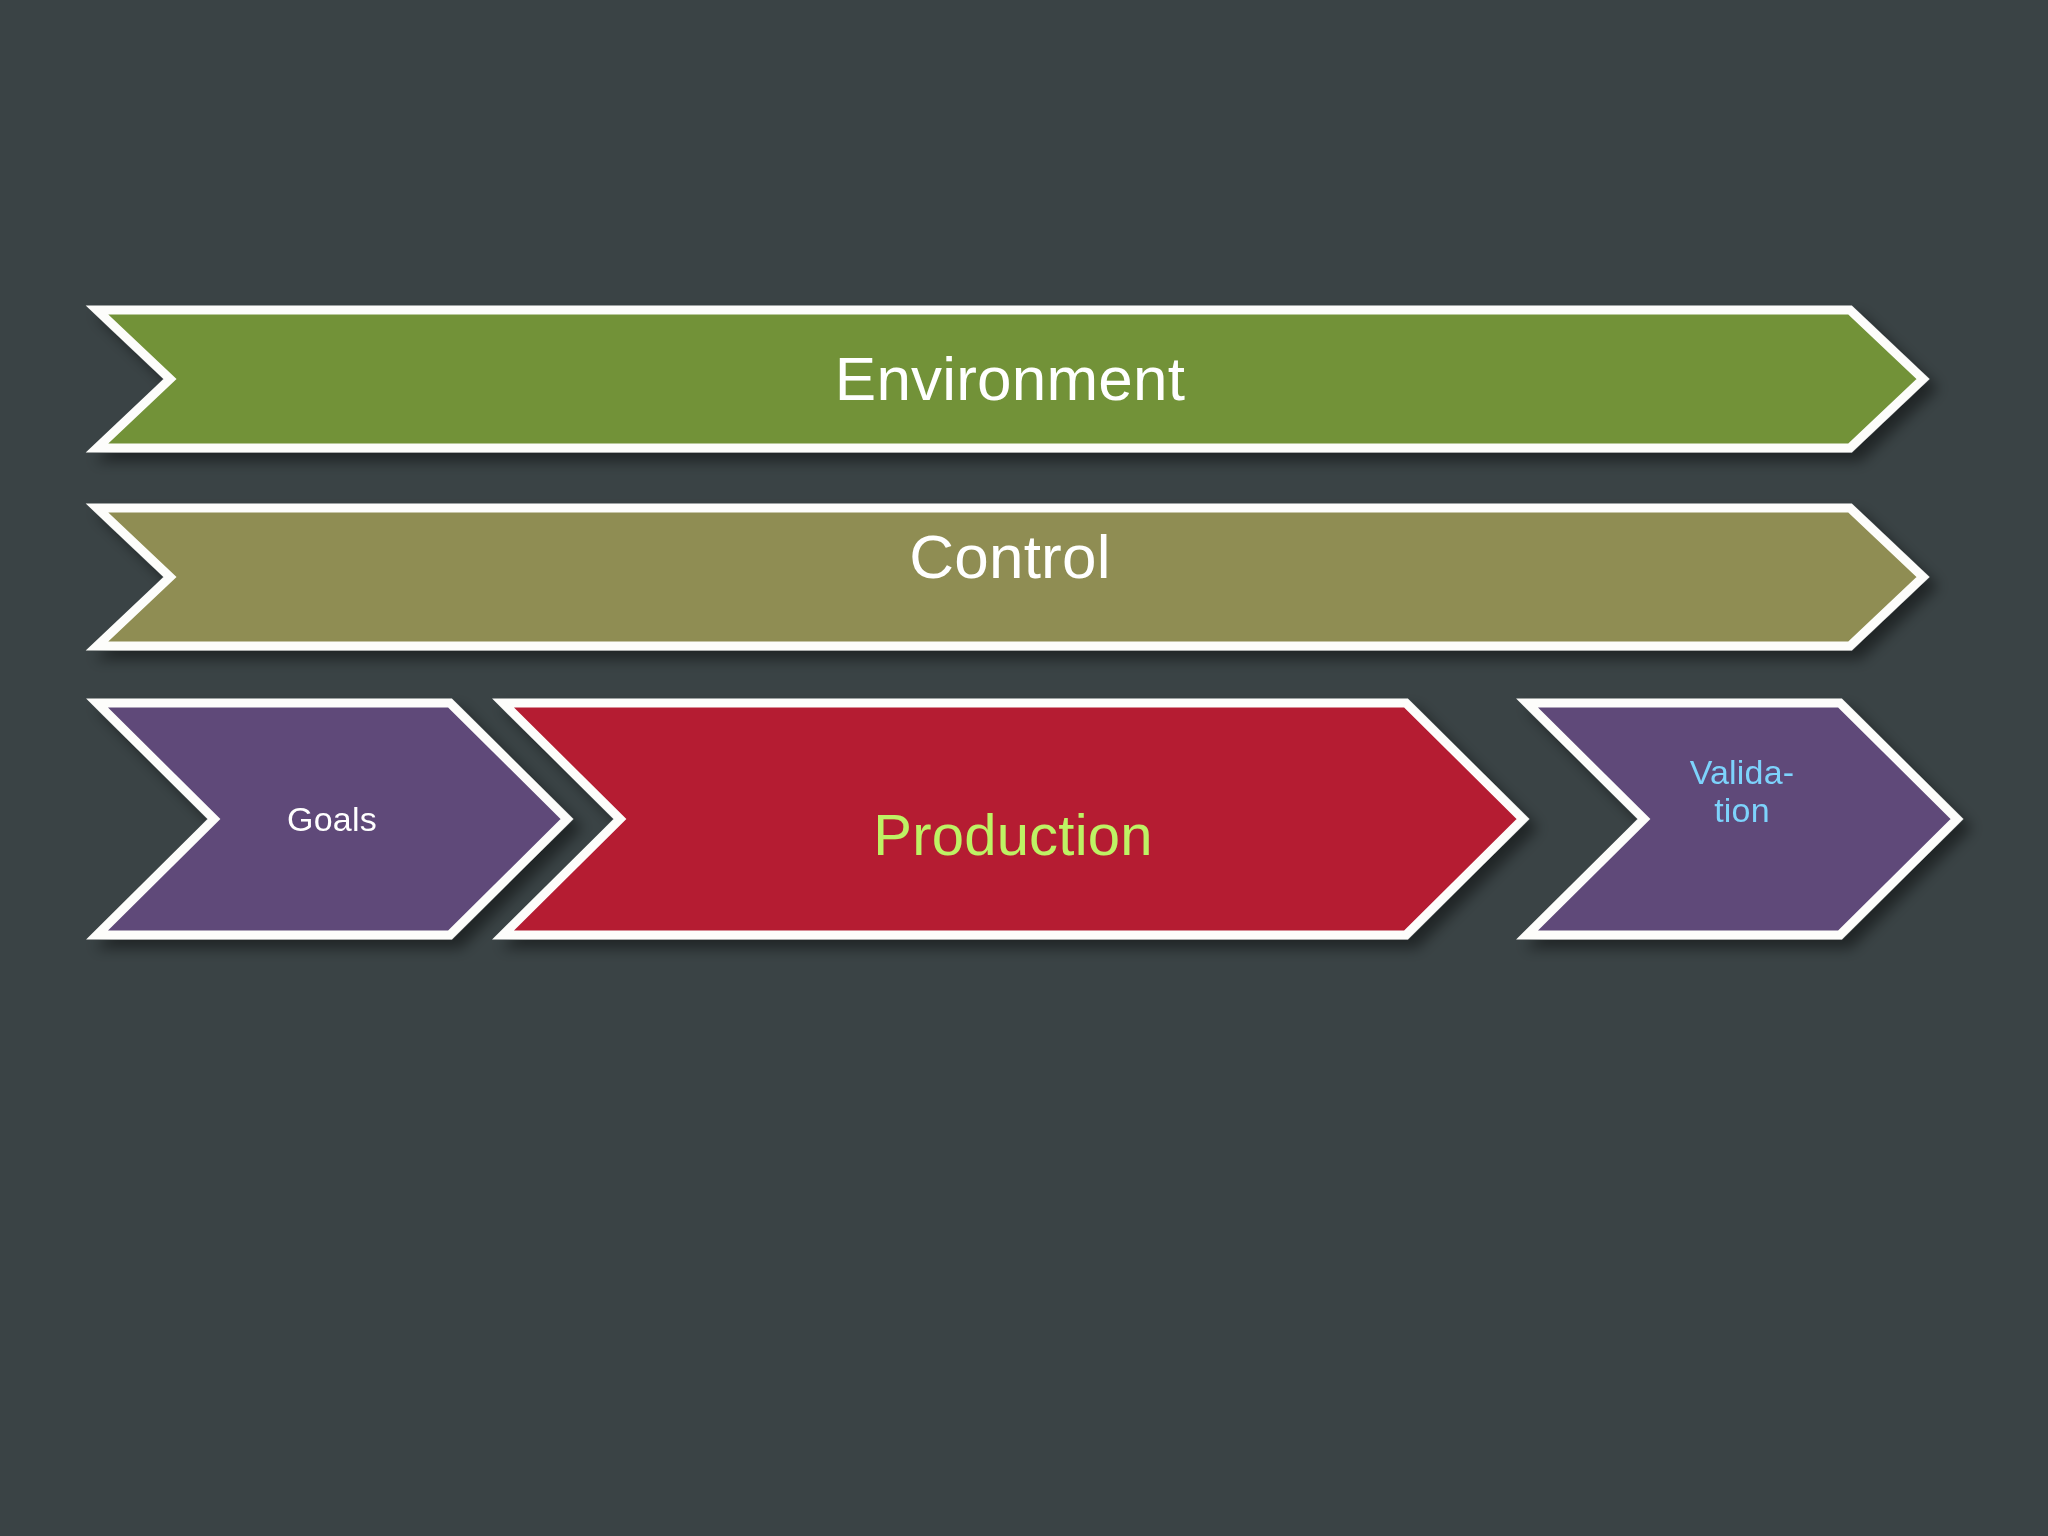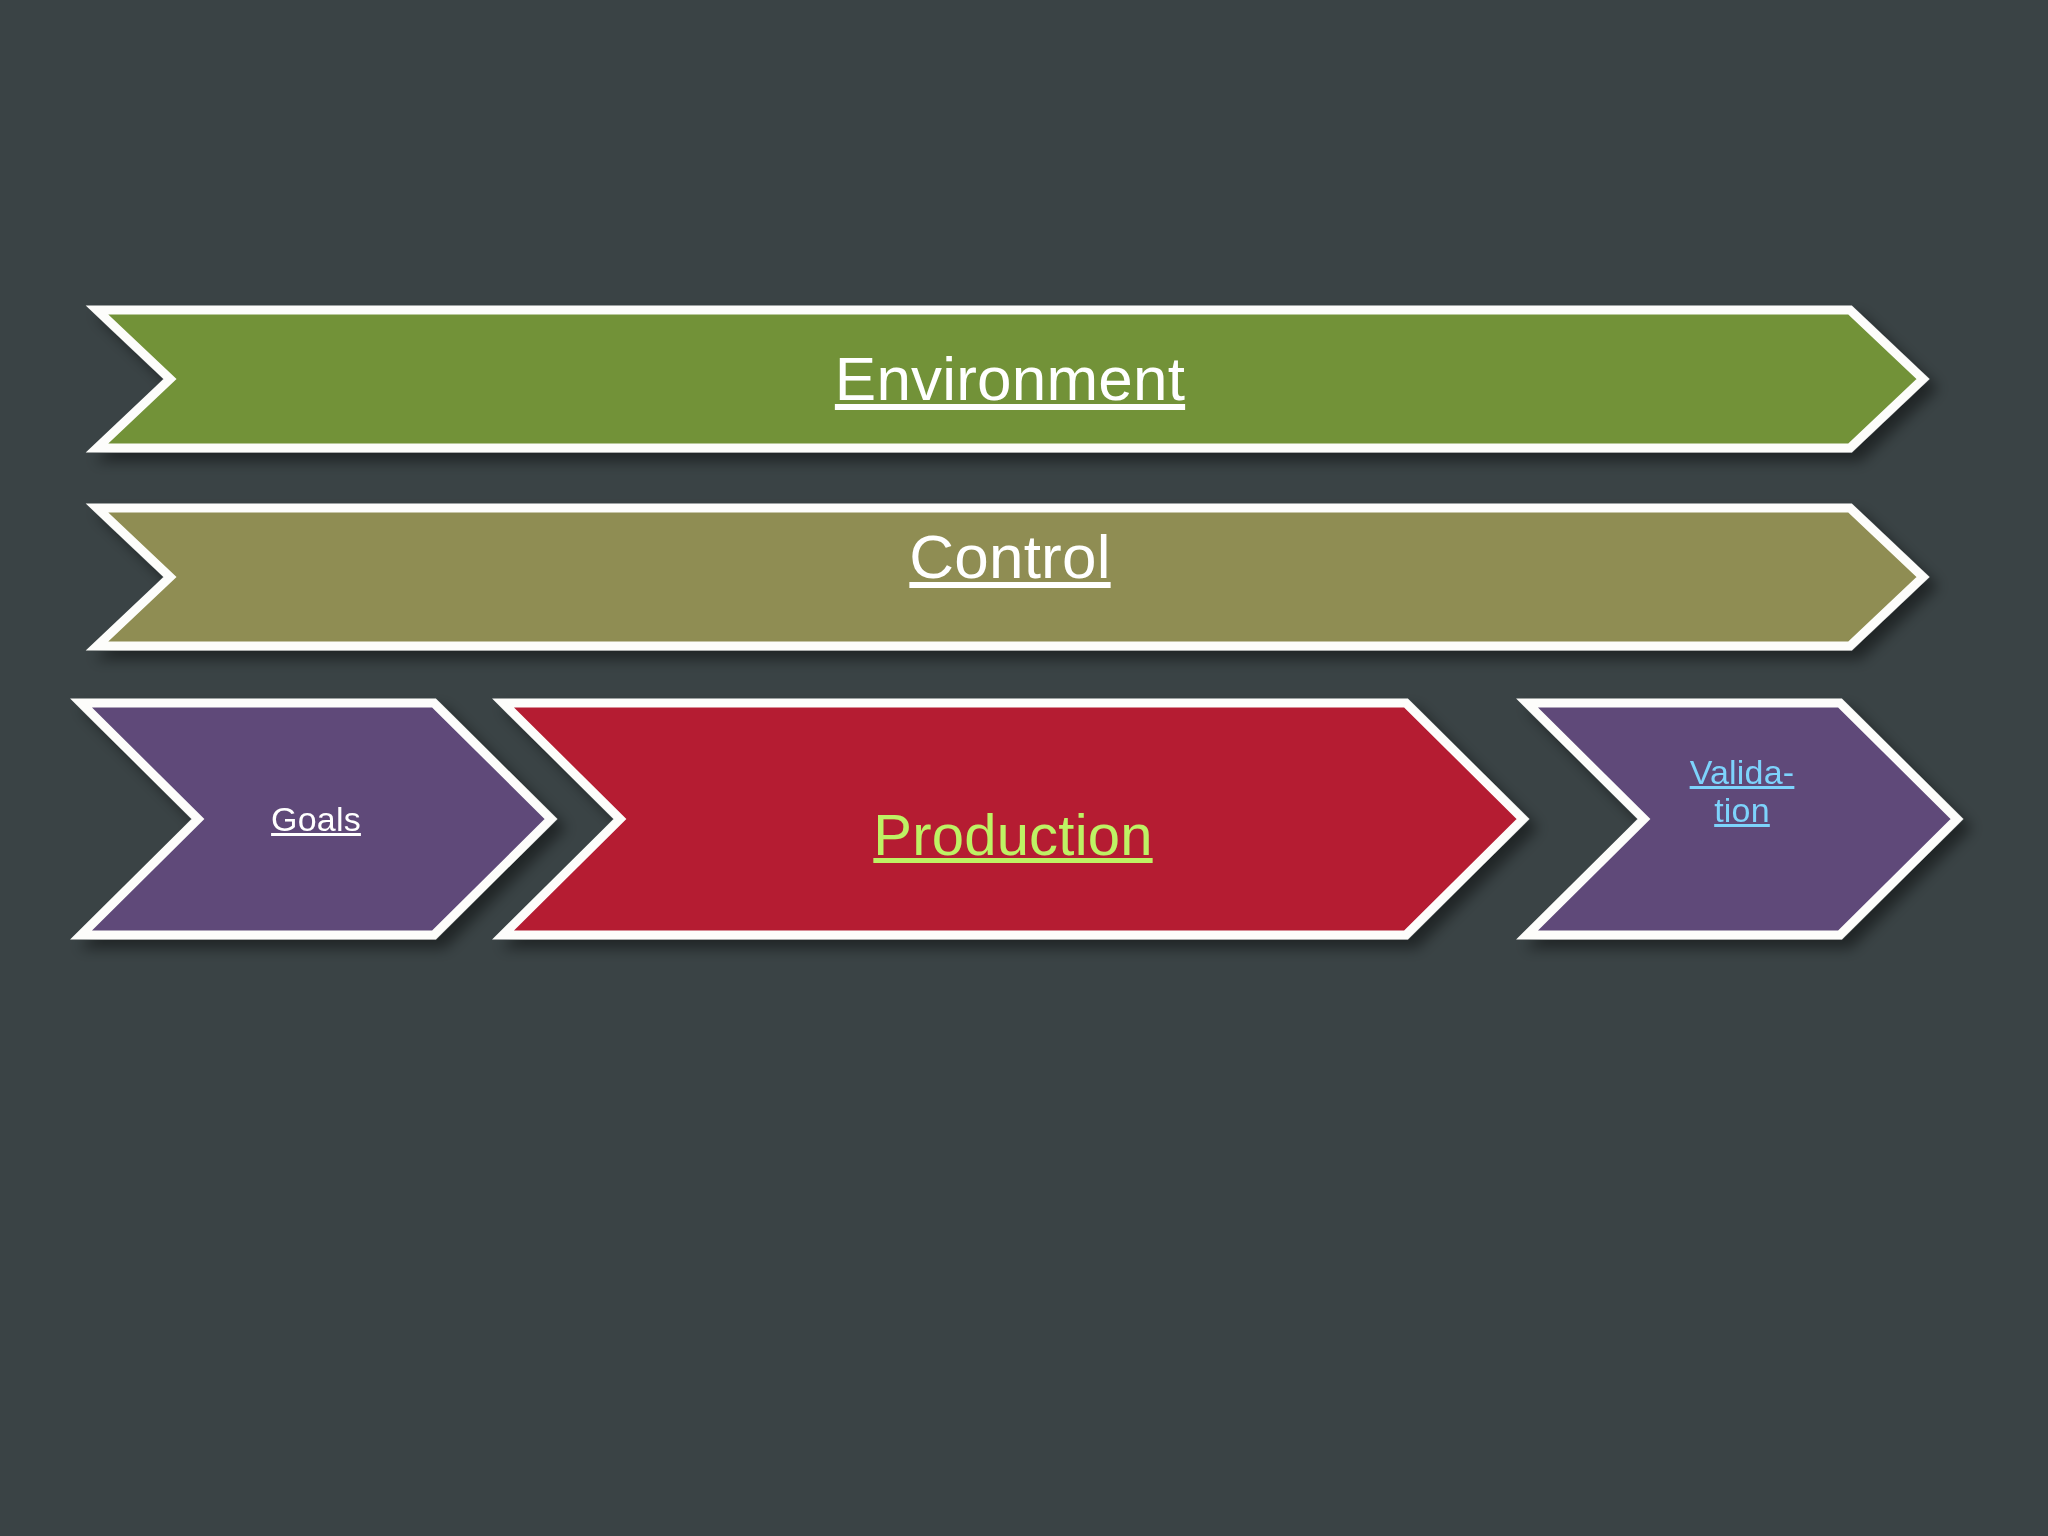--- a/index.html
+++ b/index.html
@@ -31,21 +31,20 @@
     display: flex;
     align-items: center;
     justify-content: center;
     text-align: center;
     color: #FFFFFF;
     font-weight: 400;
     line-height: 1.12;
     letter-spacing: 0.2px;
     pointer-events: none;
     white-space: pre-line;
-    text-decoration: underline;
   }
   .label-xl { font-size: 62px; }
   .label-lg { font-size: 58px; }
   .label-sm { font-size: 34px; }
 </style>
 </head>
 <body style="background: rgb(58, 67, 69);">
 
 <div id="slide">
 
@@ -66,21 +65,21 @@
       <defs>
         <filter id="sh2" x="-10%" y="-20%" width="130%" height="170%">
           <feDropShadow dx="9" dy="9" stdDeviation="7" flood-color="#000000" flood-opacity="0.45"></feDropShadow>
         </filter>
       </defs>
       <polygon points="5,5 1758,5 1831,74 1758,143 5,143 78,74" fill="#8F8D52" stroke="#FDFDFB" stroke-width="9" stroke-linejoin="miter" filter="url(#sh2)"></polygon>
     </svg>
     <div class="chev-label label-xl" style="left: 78px; top: 0px; width: 1680px; height: 108px; color: rgb(255, 255, 255);">Control</div>
   </div>
 
-  <div class="chev" style="left:76px; top:698px; width:480px; height:242px;">
+  <div class="chev" style="left:92px; top:698px; width:480px; height:242px;">
     <svg width="480" height="242" viewBox="0 0 480 242">
       <defs>
         <filter id="sh3" x="-12%" y="-15%" width="135%" height="145%">
           <feDropShadow dx="9" dy="9" stdDeviation="7" flood-color="#000000" flood-opacity="0.45"></feDropShadow>
         </filter>
       </defs>
       <polygon points="5,5 358,5 475,121 358,237 5,237 122,121" fill="#5F4A79" stroke="#FDFDFB" stroke-width="9" stroke-linejoin="miter" filter="url(#sh3)"></polygon>
     </svg>
     <div class="chev-label label-sm" style="left: 122px; top: 0px; width: 236px; height: 242px; color: rgb(255, 255, 255);">Goals</div>
   </div>

